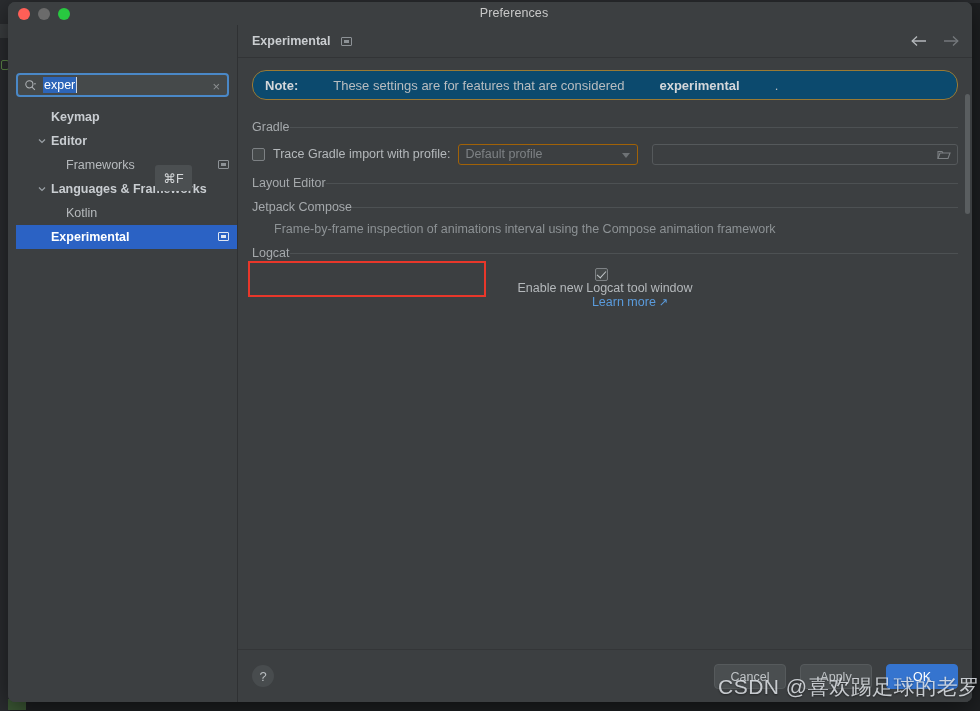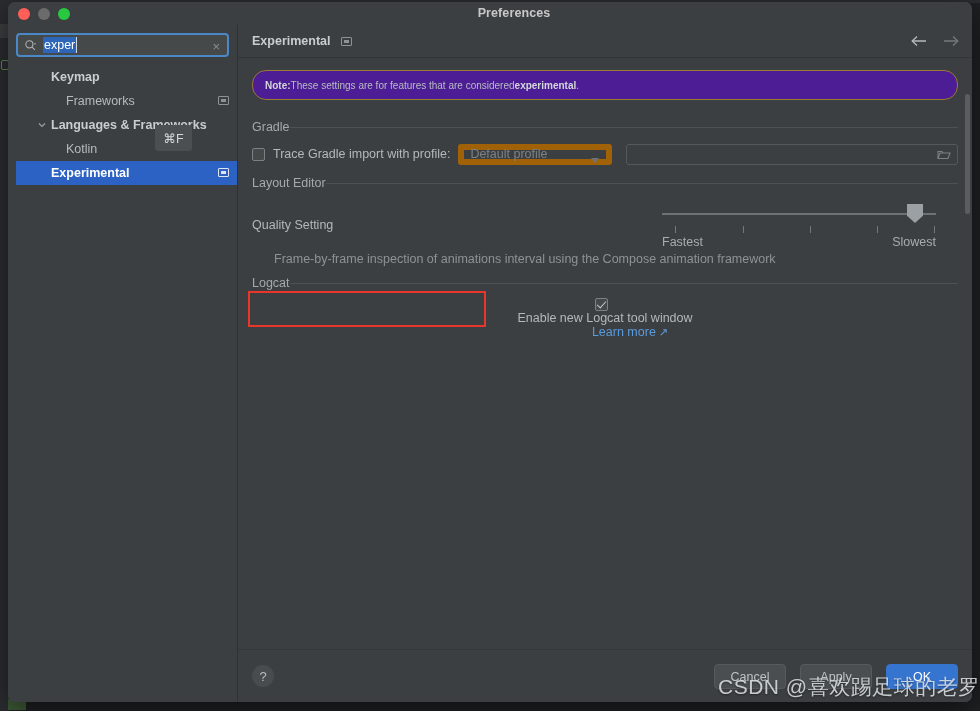--- a/index.html
+++ b/index.html
@@ -37,35 +37,35 @@
     position:relative;height:23px;background:#3c3f41;
     border-bottom:1px solid #323436;
   }
   #traffic{position:absolute;left:10px;top:6px;display:flex;gap:8px;}
   .tl{width:12px;height:12px;border-radius:50%;}
   .tl.red{background:#ff5f57;}
   .tl.yellow{background:#6b6b6b;}
   .tl.green{background:#28c840;}
   #win-title{
     position:absolute;left:0;right:0;top:4px;text-align:center;
-    font-size:12.5px;font-weight:bold;color:#c8c8c8;letter-spacing:.1px;margin-left:48px;
+    font-size:12.5px;font-weight:normal;color:#c8c8c8;letter-spacing:.1px;margin-left:48px;
   }
 
   
   #body-split{position:absolute;top:23px;left:0;right:0;bottom:0;display:flex;}
 
   
   #sidebar{
     width:229px;background:#3c3f41;border-right:1px solid #2f3133;
     display:flex;flex-direction:column;position:relative;
   }
   #search-wrap{padding:8px 8px 4px 8px;position:relative;}
   #search-box{
     height:24px;background:#45494a;border:2px solid #4a88c7;border-radius:4px;
-    display:flex;align-items:center;padding:0 6px;box-sizing:border-box;position:relative;
+    display:flex;align-items:center;padding:0 6px;box-sizing:border-box;position:relative;margin-top:40px;
   }
   #search-icon{flex:0 0 auto;margin-right:6px;display:flex;align-items:center;}
   #search-value{
     background:#2d65b8;color:#ffffff;font-size:12.5px;padding:0 1px;
     border-right:1px solid #cfd6e0;line-height:16px;
   }
   #search-clear{position:absolute;right:7px;top:4px;color:#8b8f91;font-size:13px;line-height:15px;cursor:pointer;}
 
   #tree{flex:1;padding-top:4px;position:relative;overflow:hidden;margin-left:8px;}
   .tree-row{
@@ -99,23 +99,23 @@
   }
   #content-title{font-size:12.5px;font-weight:bold;color:#cacdd0;}
   #title-badge{margin-left:10px;width:11px;height:9px;border:1px solid #8d9296;border-radius:1px;box-sizing:border-box;}
   #title-badge i{display:block;margin:2px 2px;height:3px;background:#8d9296;}
   #nav-arrows{position:absolute;right:12px;top:0;height:32px;display:flex;align-items:center;gap:14px;}
   .navarrow{cursor:pointer;display:flex;align-items:center;}
 
   #scroll-pane{flex:1;position:relative;overflow:hidden;padding:12px 14px 0 14px;background:#3c3f41;}
 
   #note-banner{
-    border:1px solid #9b7a33;border-radius:14px;background:#4c1d95;
+    border:1px solid #9b7a33;border-radius:14px;background:#0c4a6e;
     height:28px;display:flex;align-items:center;padding:0 12px;
-    font-size:10px;color:#b9bdc0;margin-bottom:20px;
+    font-size:13px;color:#b9bdc0;margin-bottom:20px;gap:35px;
   }
   #note-banner b{color:#d4d7da;}
 
   .section{margin-bottom:2px;}
   .section-head{display:flex;align-items:center;gap:0;margin:10px 0 8px 0;}
   .section-head .lbl{font-size:12.5px;color:#a5a9ac;white-space:nowrap;}
   .section-head .rule{flex:1;height:1px;background:#4d5153;}
 
   .row{display:flex;align-items:center;min-height:24px;margin:6px 0;}
   .cb{
@@ -123,21 +123,21 @@
     box-sizing:border-box;position:relative;flex:0 0 auto;margin-right:8px;cursor:pointer;
   }
   .cb.checked:after{
     content:"";position:absolute;left:3px;top:0px;width:4px;height:8px;
     border:solid #c6cacd;border-width:0 1.6px 1.6px 0;transform:rotate(42deg);
   }
   .row-label{font-size:12.5px;color:#b4b8bb;}
   .sub-note{font-size:12.5px;color:#8d9295;margin:2px 0 4px 22px;}
 
   .combo{
-    width:154px;height:21px;border:6px solid #a16207;border-radius:3px;background:#3c3f41;
+    width:180px;height:21px;border:1px solid #a16207;border-radius:3px;background:#3c3f41;
     display:flex;align-items:center;padding:0 6px;box-sizing:border-box;position:relative;margin-left:8px;
   }
   .combo .cval{font-size:12.5px;color:#7e8285;}
   .combo .caret{position:absolute;right:7px;top:8px;width:0;height:0;
     border-left:4px solid transparent;border-right:4px solid transparent;border-top:5px solid #6e7275;}
   .pathfield{
     flex:1;height:21px;border:1px solid #55595b;border-radius:3px;background:#3c3f41;
     margin-left:14px;position:relative;box-sizing:border-box;
   }
   .folder-icon{position:absolute;right:6px;top:4px;}
@@ -230,20 +230,28 @@
           <span id="search-clear">×</span>
         </div>
       </div>
 
       <div id="tree">
 
         <div class="tree-row lvl0 bold">
           <span class="tree-label">Keymap</span>
         </div>
 
+        <div class="tree-row lvl0 bold">
+          <span class="chev">
+            <svg width="10" height="10" viewBox="0 0 10 10">
+                <path d="M2 3.5 L5 6.5 L8 3.5" fill="none" stroke="#9aa0a6" stroke-width="1.2"></path>
+              </svg>
+          </span>
+          <span class="tree-label">Editor</span>
+        </div>
 
         <div class="tree-row lvl1 plain">
           <span class="tree-label">Frameworks</span>
           <span class="tree-badge">
               <i></i>
             </span>
         </div>
 
         <div class="tree-row lvl0 bold">
           <span class="chev">
@@ -327,39 +335,27 @@
             </span>
           </div>
         </div>
 
         <div class="section">
           <div class="section-head">
             <span class="lbl">Layout Editor</span>
             <span class="rule"></span>
           </div>
 
-          <div id="slider-row">
-            <span id="slider-label">Quality Setting</span>
-            <span id="slider-area">
-              <span id="slider-track"></span>
-              <span class="stick" style="left:13px"></span>
-              <span class="stick" style="left:81px"></span>
-              <span class="stick" style="left:148px"></span>
-              <span class="stick" style="left:215px"></span>
-              <span class="stick" style="left:272px"></span>
-              <span id="slider-thumb"></span>
-              <span id="slider-ends">
-                <span>Fastest</span>
-                <span>Slowest</span>
-              </span>
-            </span>
-          </div>
         </div>
 
         <div class="section">
+          <div class="section-head">
+            <span class="lbl">Jetpack Compose</span>
+            <span class="rule"></span>
+          </div>
 
           <div class="sub-note">Frame-by-frame inspection of animations interval using the Compose animation framework</div>
         </div>
 
         <div class="section">
           <div class="section-head">
             <span class="lbl">Logcat</span>
             <span class="rule"></span>
           </div>
 

